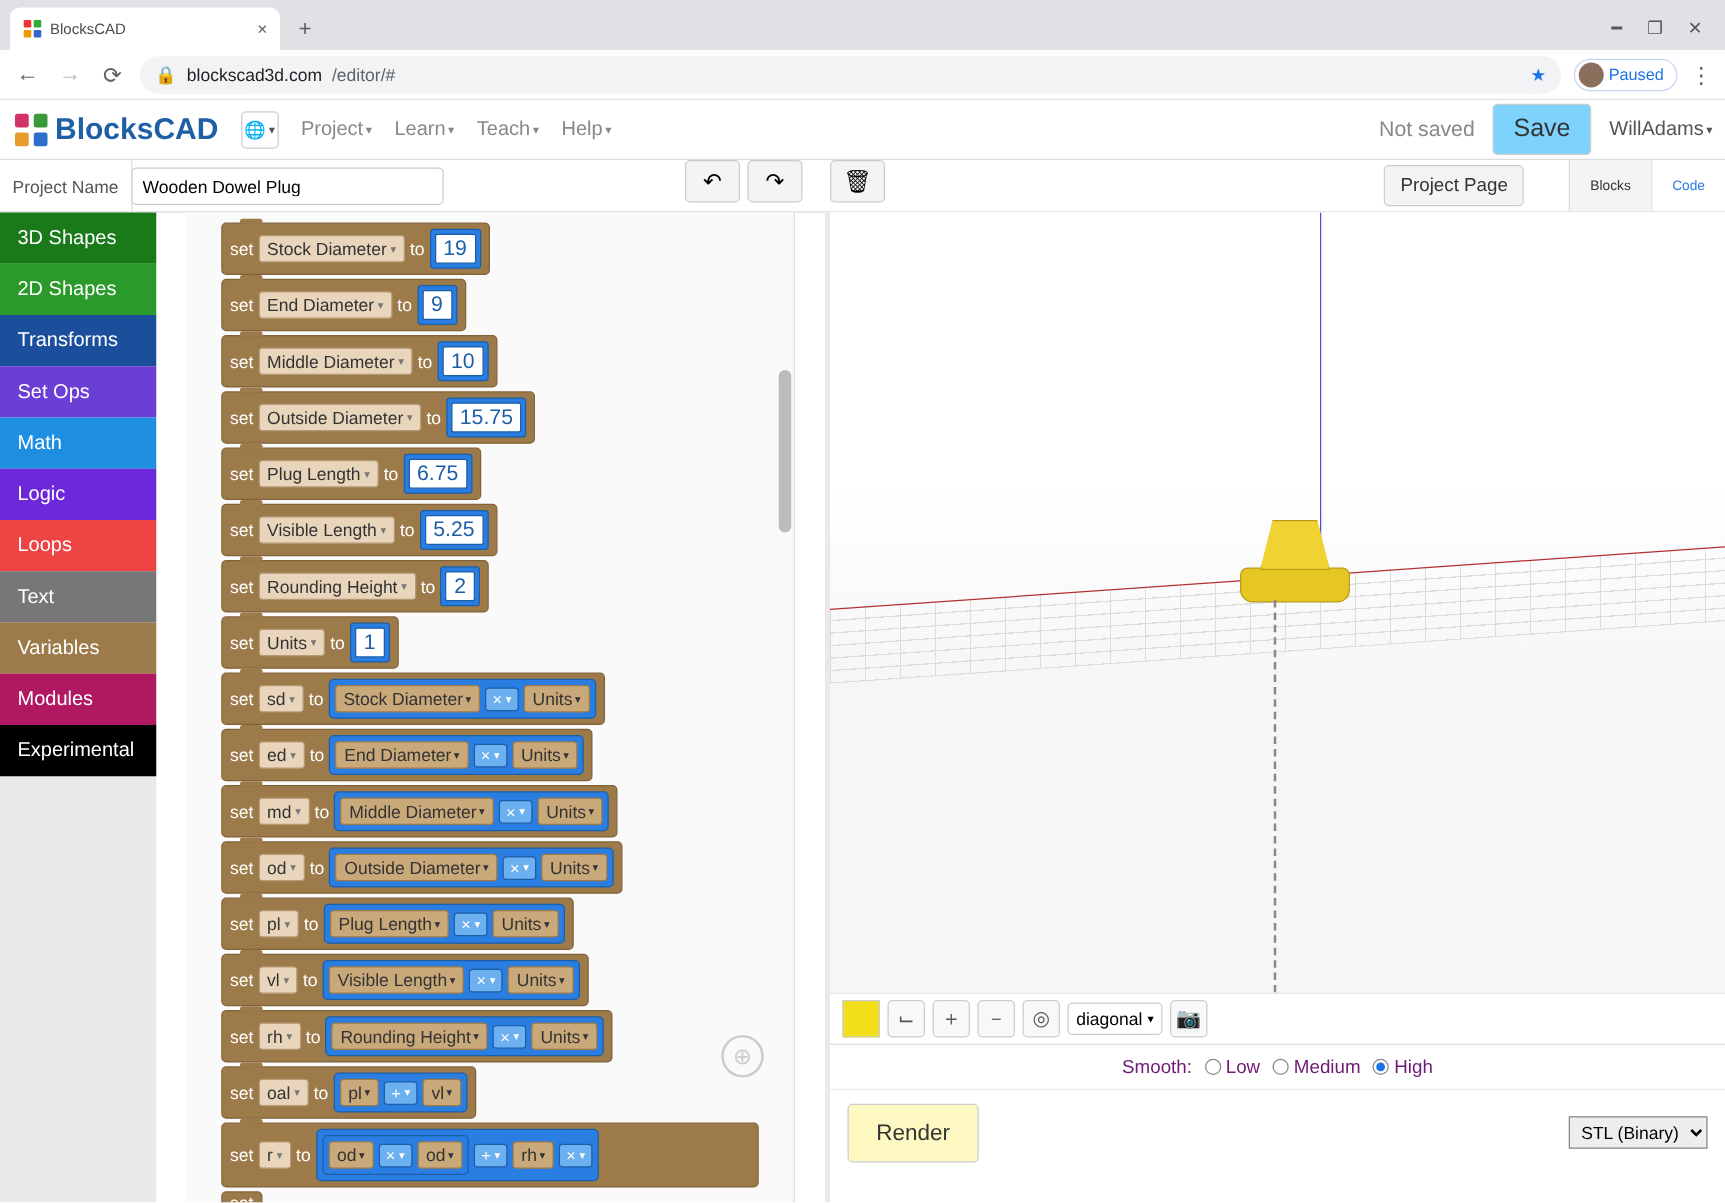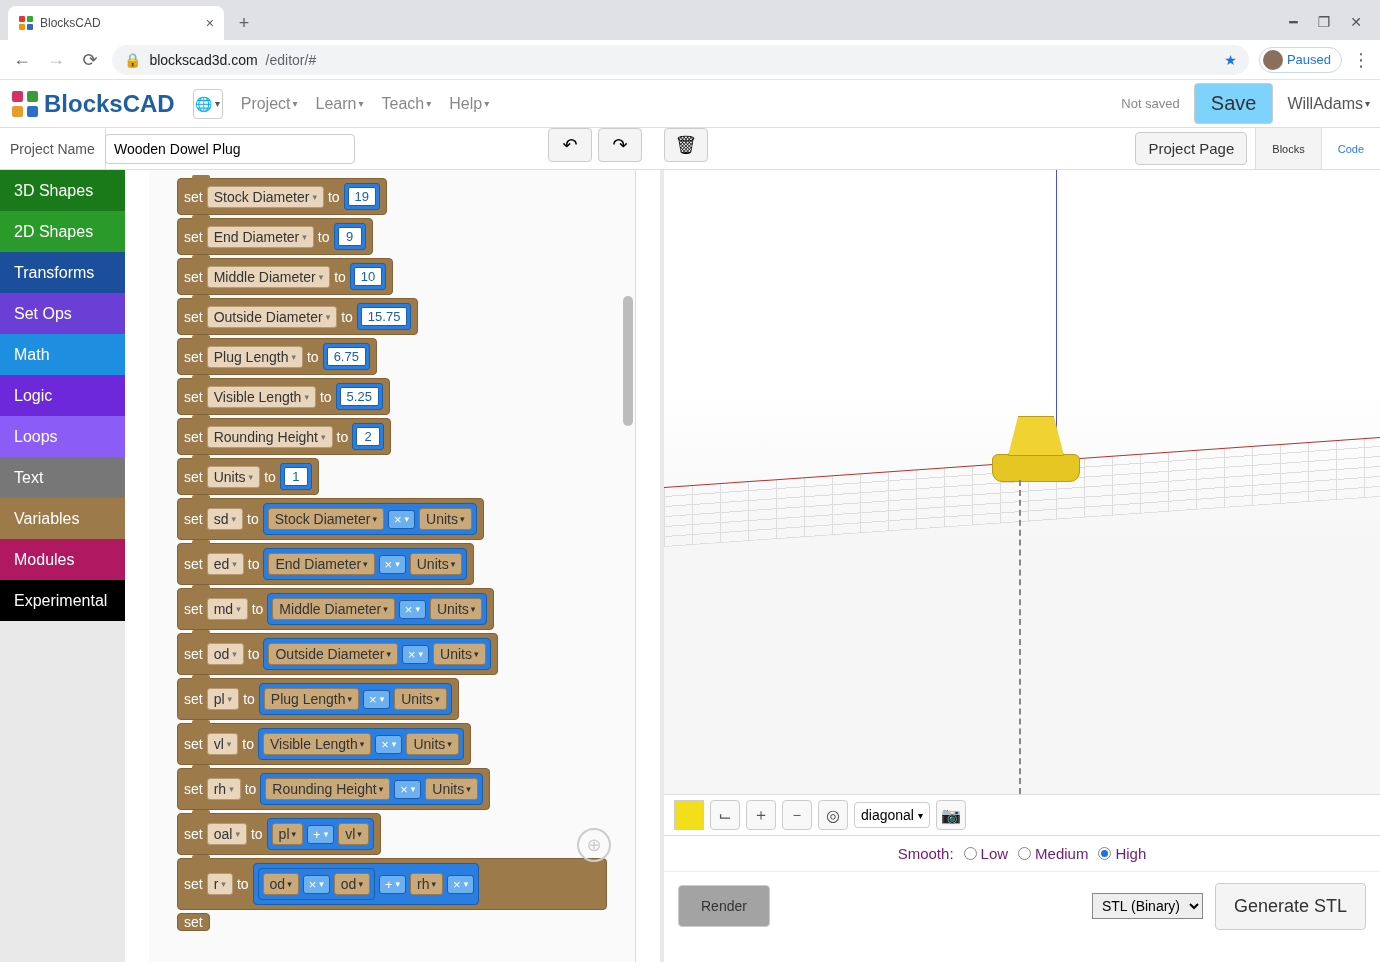--- a/index.html
+++ b/index.html
@@ -24,58 +24,58 @@
 .kebab { font-size:18px; color:#5f6368; }
 
 
 .app-header { height:48px; border-bottom:1px solid #ddd; display:flex; align-items:center; padding:0 10px; gap:18px; }
 .logo { display:flex; align-items:center; gap:4px; font-size:24px; font-weight:bold; color:#1e5fa6; }
 .logo-icon { display:inline-flex; }
 .globe { width:30px; height:30px; border:1px solid #ccc; border-radius:4px; display:flex; align-items:center; justify-content:center; font-size:14px; color:#555; gap:2px; }
 .menu-item { font-size:16px; color:#888; display:flex; align-items:center; gap:2px; }
 .caret { font-size:10px; }
 .header-right { margin-left:auto; display:flex; align-items:center; gap:14px; }
-.not-saved { font-size:13px; color:#888; }
+.not-saved { font-size:17px; color:#888; }
 .save-btn { background:#7dd3fc; border:1px solid #ccc; border-radius:4px; padding:8px 16px; font-size:20px; color:#333; }
 
 
 .toolbar-row { height:42px; border-bottom:1px solid #ddd; display:flex; align-items:center; }
 .proj-label { width:106px; padding:0 10px; font-size:14px; color:#555; border-right:1px solid #ddd; height:100%; display:flex; align-items:center; }
 .proj-input { width:250px; height:30px; border:1px solid #ccc; border-radius:4px; padding:0 8px; font-size:14px; margin-left:-1px; }
 .center-tools { margin-left:auto; margin-right:auto; display:flex; gap:6px; position:absolute; left:548px; top:128px; }
 .tool-btn { width:44px; height:34px; background:#f4f4f4; border:1px solid #ccc; border-radius:4px; display:flex; align-items:center; justify-content:center; font-size:18px; }
 .right-tabs { margin-left:auto; display:flex; align-items:stretch; height:100%; }
-.pill-btn { background:#f4f4f4; border:1px solid #ccc; border-radius:4px; padding:7px 12px; font-size:15px; color:#333; margin-right:8px; align-self:center; }
+.pill-btn { background:#f4f4f4; border:1px solid #ccc; border-radius:4px; padding:7px 12px; font-size:15px; color:#333; margin-right:36px; align-self:center; }
 .tab-btn { padding:0 16px; font-size:11px; color:#333; display:flex; align-items:center; border-left:1px solid #ddd; }
 .tab-btn.active { background:#f4f4f4; }
 .tab-btn.code { color:#2a7de1; }
 
 
 .main { display:flex; height:calc(962px - 40px - 40px - 48px - 42px);gap:24px; }
 .sidebar { width:125px; background:#e9e9e9; display:flex; flex-direction:column; }
 .cat { height:41px; display:flex; align-items:center; padding:0 14px; font-size:16px; color:#fff; cursor:pointer; }
 .c-3d { background:#1a7a1a; } .c-2d { background:#2a9a2a; }
 .c-tr { background:#1b4f9c; } .c-so { background:#6b3fd6; }
 .c-ma { background:#1e8fe0; } .c-lo { background:#6d28d9; }
-.c-lp { background:#8b5cf6; } .c-tx { background:#777; }
+.c-lp { background:#ef4444; } .c-tx { background:#777; }
 .c-va { background:#9d7a4a; } .c-mo { background:#b01861; }
 .c-ex { background:#000; }
 
 .workspace { flex:1; background:#fafafa; position:relative; overflow:hidden; border-right:1px solid #ddd; }
 .scroll-thumb { position:absolute; right:2px; top:126px; width:10px; height:130px; background:#bcbcbc; border-radius:5px; }
 .crosshair { position:absolute; right:24px; bottom:100px; width:34px; height:34px; border:2px solid #ccc; border-radius:50%; display:flex; align-items:center; justify-content:center; color:#ccc; font-size:18px; }
 
 .blocks-col { position:absolute; left:28px; top:8px; display:flex; flex-direction:column; gap:3px; }
 .blk { background:#9d7a4a; border-radius:4px; padding:4px 6px; display:flex; align-items:center; gap:4px; color:#fff; font-size:14px; width:fit-content; border:1px solid #826238; position:relative; }
 .blk::before { content:""; position:absolute; left:14px; top:-4px; width:18px; height:4px; background:#9d7a4a; border-radius:2px 2px 0 0; }
 .chip { background:#e8d5bb; color:#333; border-radius:3px; padding:2px 6px; border:1px solid #b59a76; display:inline-flex; align-items:center; gap:3px; }
 .chip .dd { font-size:9px; color:#777; }
 .to { color:#fff; }
 .num-wrap { background:#2a7de1; border-radius:3px; padding:3px; border:1px solid #1b5fa8; display:inline-flex; align-items:center; }
-.num { background:#fff; color:#1b5fa8; border:1px solid #1b5fa8; border-radius:2px; padding:1px 6px; font-size:13px; min-width:24px; text-align:center; }
+.num { background:#fff; color:#1b5fa8; border:1px solid #1b5fa8; border-radius:2px; padding:1px 6px; font-size:17px; min-width:24px; text-align:center; }
 .math-wrap { background:#2a7de1; border-radius:4px; padding:4px; border:1px solid #1b5fa8; display:inline-flex; align-items:center; gap:4px; }
 .op { background:#6cb0f0; color:#fff; border-radius:3px; padding:1px 5px; font-size:13px; border:1px solid #1b5fa8; display:inline-flex; align-items:center; gap:3px; }
 .vchip { background:#c9a97a; color:#333; border-radius:3px; padding:2px 6px; border:1px solid #9d7a4a; display:inline-flex; align-items:center; gap:2px; }
 
 .viewport { width:720px; background:#fff; position:relative; border-left:4px solid #e9e9e9; }
 .vp-3d { height:624px; background:linear-gradient(#fff 35%,#f6f6f6 60%); position:relative; overflow:hidden; }
 .axis-v { position:absolute; left:392px; top:0; width:1px; height:310px; background:#4a50d0; }
 .axis-v2 { position:absolute; left:355px; top:310px; width:1px; height:314px; border-left:2px dashed #888; }
 .grid { position:absolute; top:292px; left:0; right:0; height:60px; transform:skewY(-4deg); border-top:1px solid #b33030; background:repeating-linear-gradient(0deg,#ddd 0 1px,transparent 1px 10px),repeating-linear-gradient(90deg,#ddd 0 1px,transparent 1px 28px); }
 .model { position:absolute; left:328px; top:246px; }
@@ -86,21 +86,21 @@
 .color-sw { width:30px; height:30px; background:#f2df1a; border:1px solid #ccc; }
 .vb { width:30px; height:30px; border:1px solid #ccc; border-radius:4px; display:flex; align-items:center; justify-content:center; color:#555; background:#f8f8f8; font-size:16px; }
 .diag-sel { border:1px solid #ccc; border-radius:4px; padding:4px 6px; font-size:14px; display:flex; align-items:center; gap:4px; background:#fff; }
 
 .vp-smooth { height:36px; display:flex; align-items:center; justify-content:center; gap:10px; font-size:15px; color:#701a75; border-bottom:1px solid #eee; }
 .radio { display:flex; align-items:center; gap:4px; }
 .rdot { width:13px; height:13px; border:1px solid #888; border-radius:50%; display:inline-flex; align-items:center; justify-content:center; }
 .rdot.on::after { content:""; width:7px; height:7px; background:#1a73e8; border-radius:50%; }
 
 .vp-bottom { height:68px; display:flex; align-items:center; padding:0 14px; gap:12px; }
-.render-btn { background:#a3a3a3; border:1px solid #ccc; border-radius:4px; padding:12px 22px; font-size:14px; color:#333; }
+.render-btn { background:#fef9c3; border:1px solid #ccc; border-radius:4px; padding:12px 22px; font-size:18px; color:#333; }
 .stl-sel { margin-left:auto; border:1px solid #888; background:#eee; padding:3px 5px; font-size:14px; }
 .gen-btn { background:#f4f4f4; border:1px solid #ccc; border-radius:4px; padding:12px 18px; font-size:18px; color:#333; }
 </style>
 </head>
 <body>
 
 <div class="chrome-top">
   <div class="tab">
     <span class="favicon">
       <svg width="16" height="16">
@@ -421,16 +421,15 @@
           <span>Medium</span>
         </label>
       <label class="radio">
           <span class="rdot on"></span>
           <span>High</span>
         </label>
     </div>
     <div class="vp-bottom">
       <button class="render-btn">Render</button>
       <select class="stl-sel"><option>STL (Binary)</option></select>
-      <button class="gen-btn">Generate STL</button>
     </div>
   </div>
 </div>
 
 </body></html>

